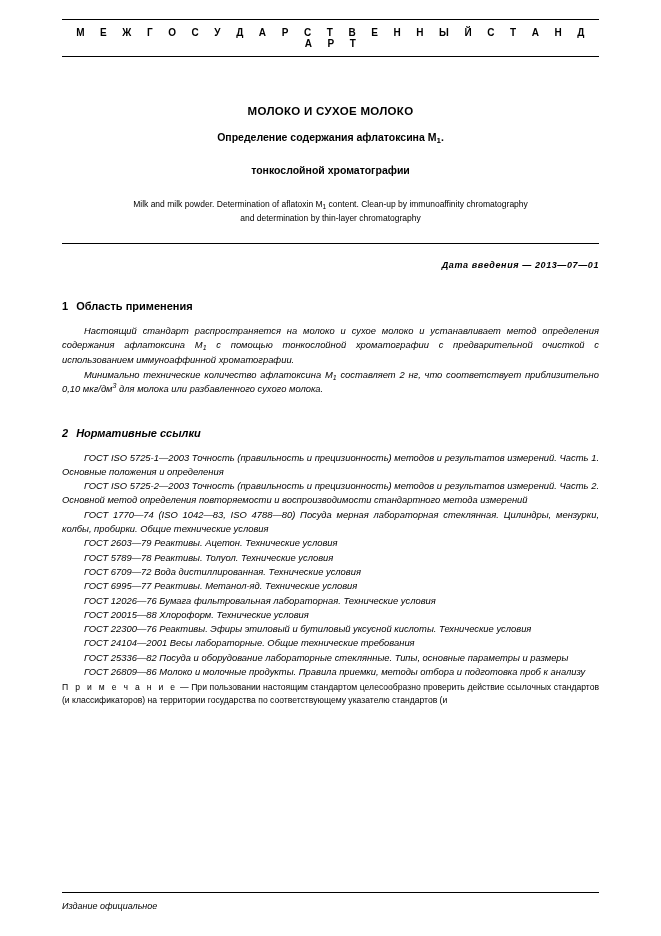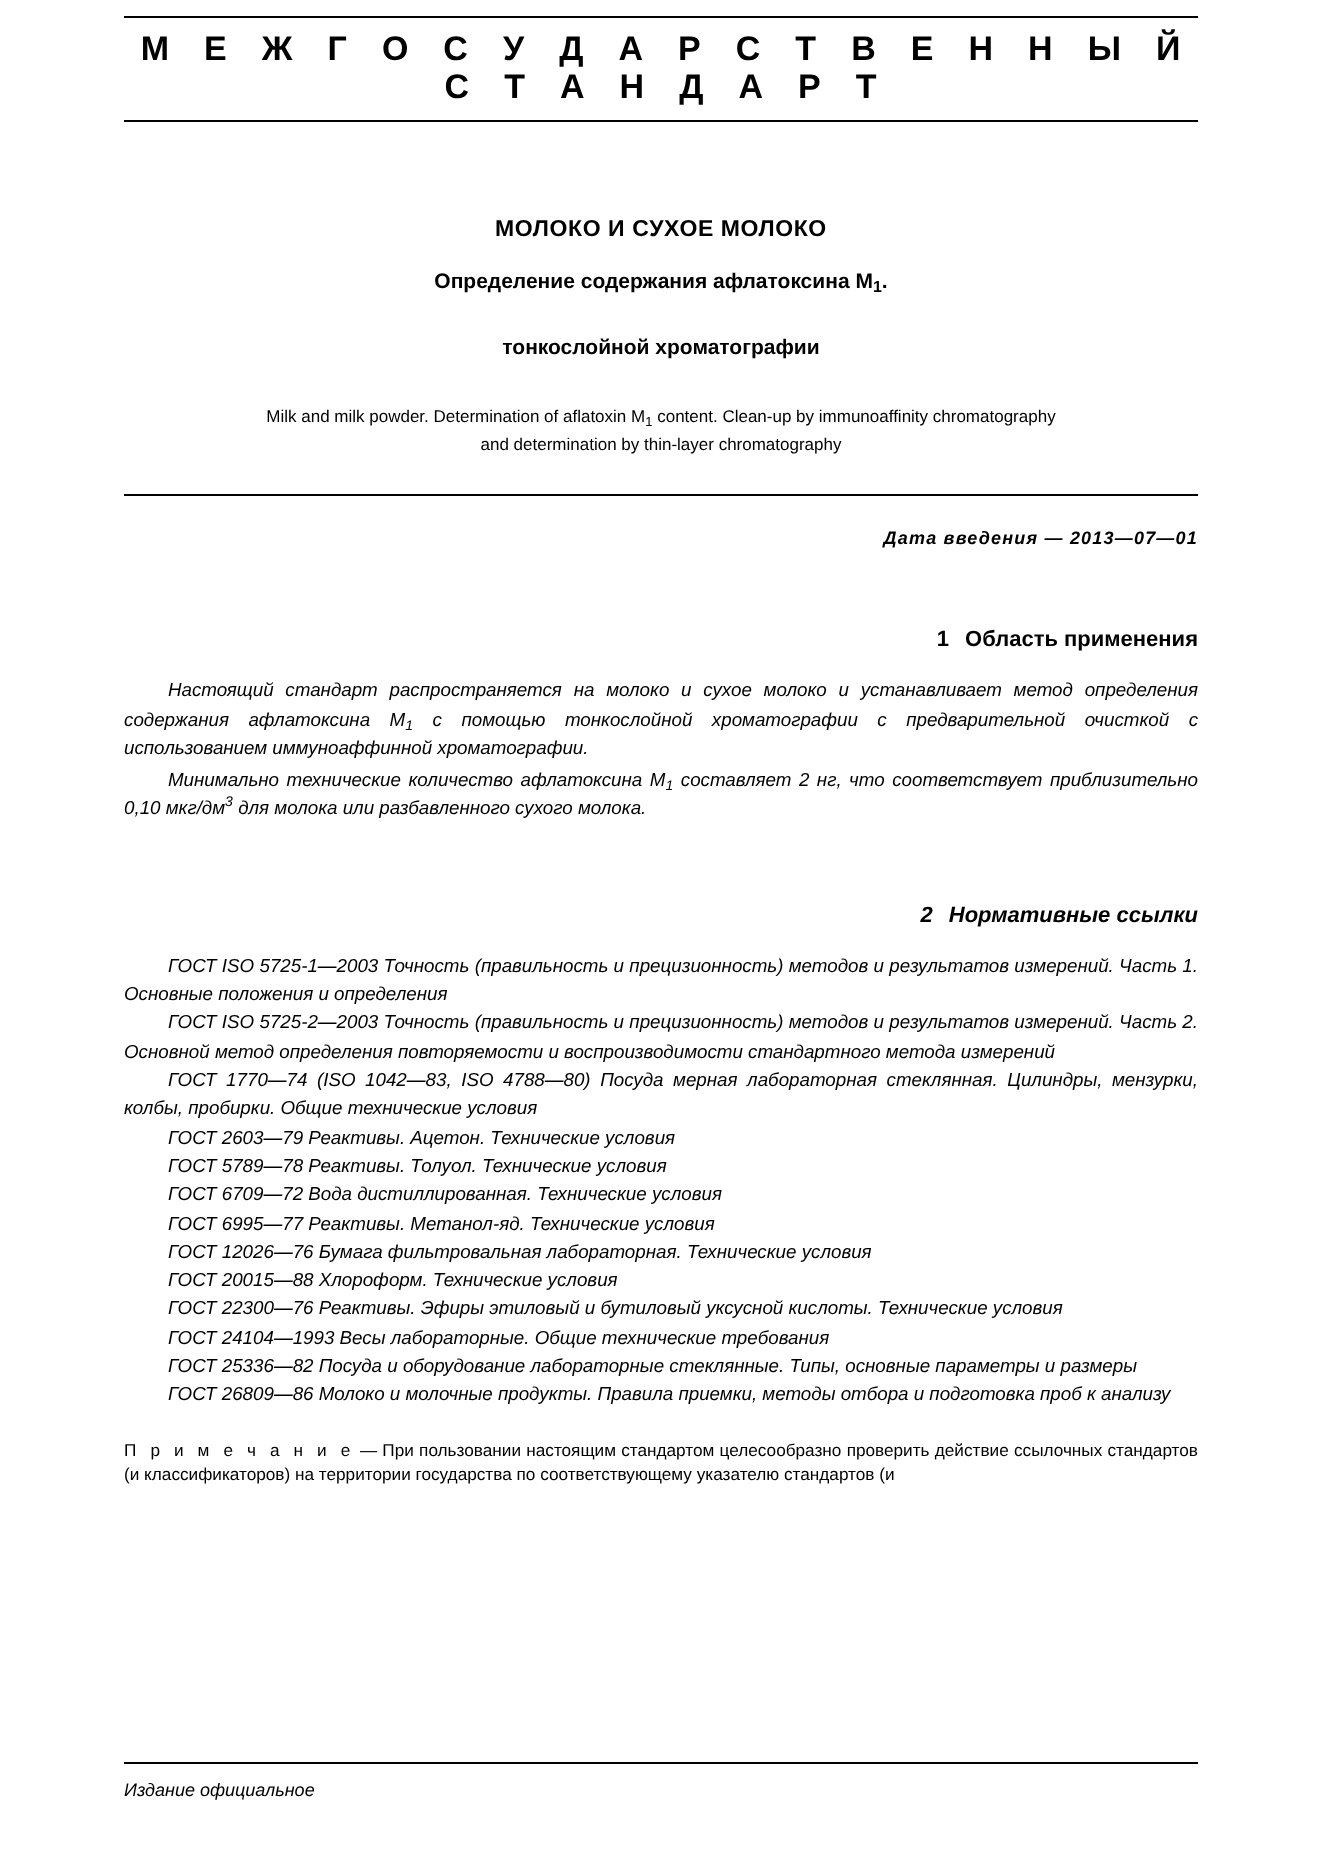--- a/index.html
+++ b/index.html
@@ -28,23 +28,23 @@
     font-weight: bold;
     letter-spacing: 0.2px;
     margin-top: 48px;
     line-height: 1.35;
   }
   .header-code .line2 {
     display: block;
     margin-top: 2px;
   }
   .interstate-band {
-    margin-top: 8px;
+    margin-top: 19px;
     text-align: center;
-    font-size: 17px;
+    font-size: 10px;
     font-weight: bold;
     letter-spacing: 6.4px;
     border-top: 1px solid #000;
     border-bottom: 1px solid #000;
     padding: 7px 0 7px 6px;
     line-height: 1.1;
   }
   .title-block {
     margin-top: 48px;
     text-align: center;
@@ -87,23 +87,22 @@
     margin-top: 16px;
     text-align: right;
     font-size: 9px;
     font-weight: bold;
     font-style: italic;
     letter-spacing: 0.6px;
   }
   .section-heading {
     font-size: 11px;
     font-weight: bold;
-    margin-top: 40px;
+    margin-top: 30px;
     margin-bottom: 12px;
-    text-align: right;
   }
   .section-heading.italic {
     font-style: italic;
   }
   .section-heading .num {
     margin-right: 8px;
   }
   p.body-text {
     font-size: 9.4px;
     line-height: 1.52;
@@ -133,21 +132,21 @@
     font-size: 9.4px;
     line-height: 1.52;
     font-style: italic;
     text-align: justify;
     margin: 0;
   }
   .ref-item.ind {
     text-indent: 22px;
   }
   .note-block {
-    margin-top: 14px;
+    margin-top: 2px;
     font-size: 8.6px;
     line-height: 1.5;
     text-align: justify;
   }
   .note-label {
     letter-spacing: 2.2px;
   }
   .footer-rule {
     position: absolute;
     left: 62px;
@@ -210,21 +209,21 @@
   <p class="ref-item ind">ГОСТ  ISO 5725-1—2003 Точность (правильность и прецизионность) методов и результатов измерений. Часть 1. Основные положения и определения</p>
   <p class="ref-item ind">ГОСТ  ISO 5725-2—2003 Точность (правильность и прецизионность) методов и результатов измерений. Часть 2. Основной метод определения повторяемости и воспроизводимости стандартного метода измерений</p>
   <p class="ref-item ind">ГОСТ  1770—74 (ISO 1042—83, ISO 4788—80) Посуда мерная лабораторная стеклянная. Цилиндры, мензурки, колбы, пробирки. Общие технические условия</p>
   <p class="ref-item ind">ГОСТ  2603—79 Реактивы. Ацетон. Технические условия</p>
   <p class="ref-item ind">ГОСТ  5789—78 Реактивы. Толуол. Технические условия</p>
   <p class="ref-item ind">ГОСТ  6709—72 Вода дистиллированная. Технические условия</p>
   <p class="ref-item ind">ГОСТ  6995—77 Реактивы. Метанол-яд. Технические условия</p>
   <p class="ref-item ind">ГОСТ  12026—76 Бумага фильтровальная лабораторная. Технические условия</p>
   <p class="ref-item ind">ГОСТ  20015—88 Хлороформ. Технические условия</p>
   <p class="ref-item ind">ГОСТ  22300—76 Реактивы. Эфиры этиловый и бутиловый уксусной кислоты. Технические условия</p>
-  <p class="ref-item ind">ГОСТ  24104—1993 Весы лабораторные. Общие технические требования</p>
+  <p class="ref-item ind">ГОСТ  24104—2001 Весы лабораторные. Общие технические требования</p>
   <p class="ref-item ind">ГОСТ  25336—82 Посуда и оборудование лабораторные стеклянные. Типы, основные параметры и размеры</p>
   <p class="ref-item ind">ГОСТ  26809—86 Молоко и молочные продукты. Правила приемки, методы отбора и подготовка проб к анализу</p>
 
   <div class="note-block">
     <span class="note-label">П р и м е ч а н и е</span><span> — При пользовании настоящим стандартом целесообразно проверить действие ссылочных стандартов (и классификаторов) на территории государства по соответствующему указателю стандартов (и</span>
   </div>
 
   <div class="footer-rule"></div>
   <div class="footer-text">Издание официальное</div>
 

